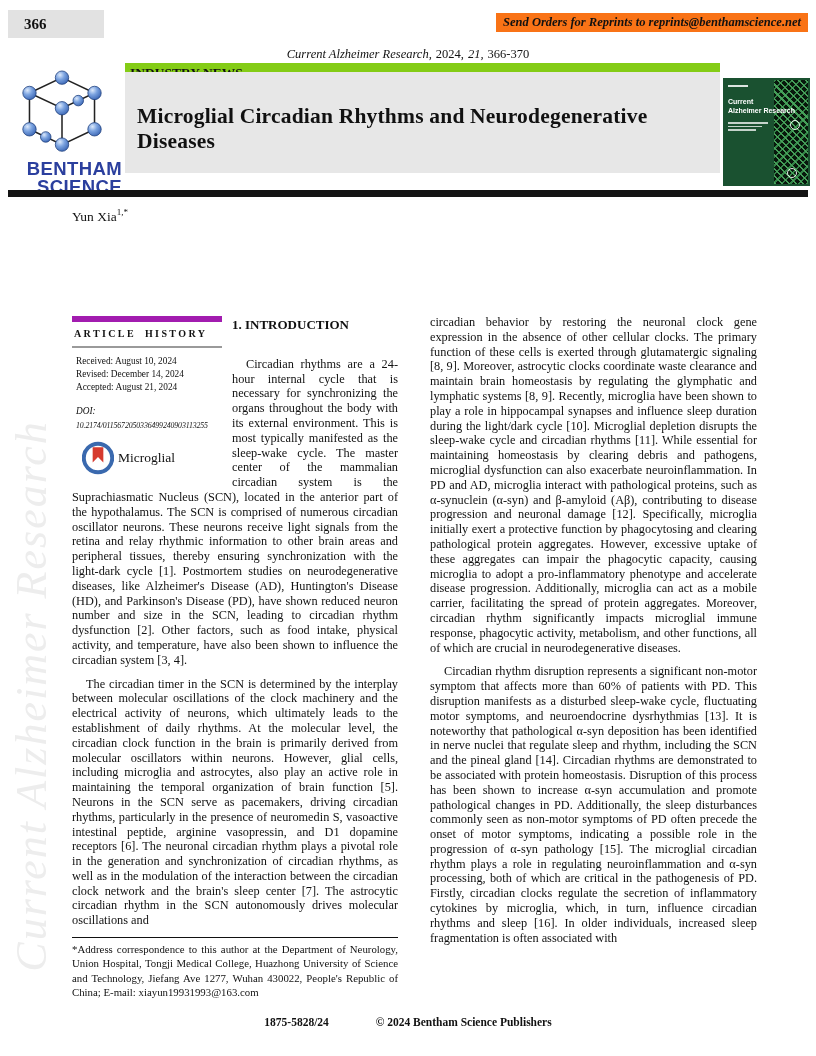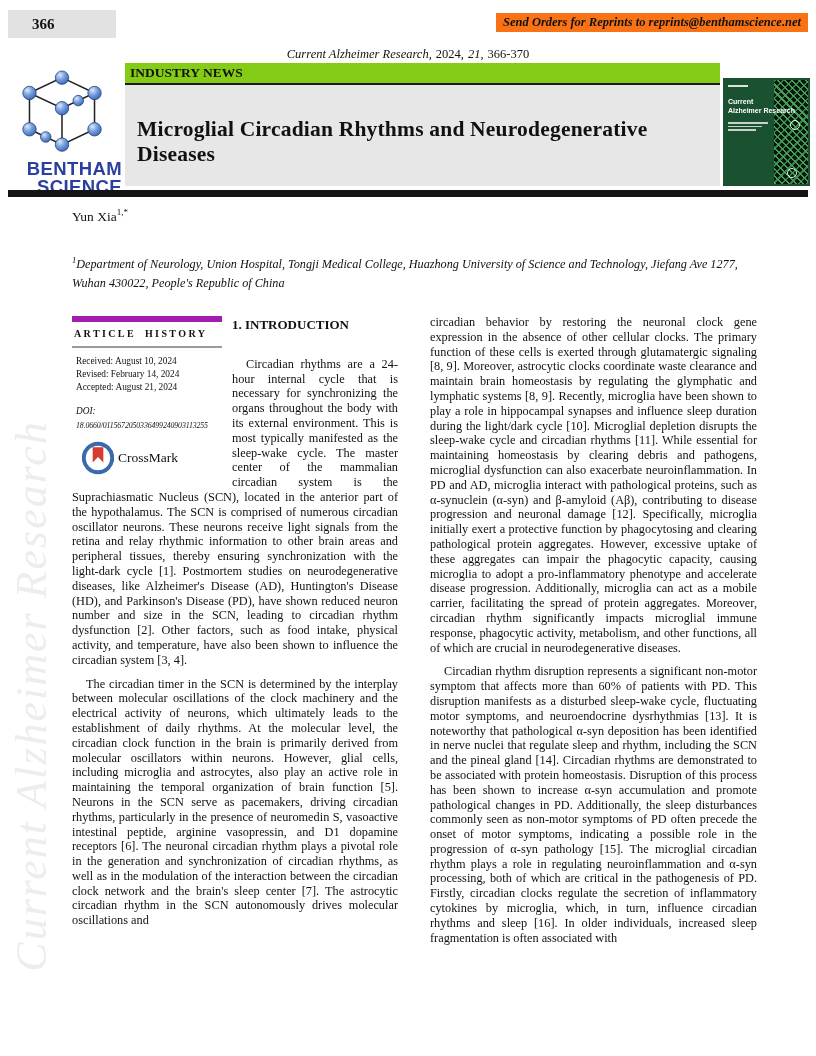--- a/index.html
+++ b/index.html
@@ -4,23 +4,23 @@
 <style>
   html,body{margin:0;padding:0;}
   body{background:#ffffff;}
   .page{
     position:relative; width:816px; height:1056px; margin:0 auto;
     background:#ffffff; overflow:hidden;
     font-family:"Liberation Serif", serif; color:#111;
   }
   
   .pageno-box{
-    position:absolute; left:8px; top:10px; width:108px; height:28px;
+    position:absolute; left:8px; top:10px; width:96px; height:28px;
     background:#e2e2e2; font-weight:bold; font-size:15px; line-height:28px;
-    padding-left:24px; box-sizing:border-box;
+    padding-left:16px; box-sizing:border-box;
   }
   .reprint-bar{
     position:absolute; right:8px; top:13px; height:19px; line-height:19px;
     background:#f97316; font-style:italic; font-weight:bold; font-size:12.5px;
     padding:0 7px;
   }
   .citation{
     position:absolute; left:0; right:0; top:47px; text-align:center;
     font-size:12.5px; font-weight:normal;
   }
@@ -32,21 +32,21 @@
   .publisher-name{
     font-family:"Liberation Sans", sans-serif; font-weight:bold;
     font-size:18.5px; line-height:0.95; color:#2b3f9e; letter-spacing:0.4px;
   }
   .industry-bar{
     position:absolute; left:125px; top:63px; width:595px; box-sizing:border-box;
     background:#84cc16; border-bottom:2px solid #1c1c1c;
     font-weight:bold; font-size:13.5px; line-height:18px; padding:1px 5px;
   }
   .title-banner{
-    position:absolute; left:125px; top:85px; width:595px; height:101px;
+    position:absolute; left:125px; top:72px; width:595px; height:101px;
     background:#e7e7e7; box-sizing:border-box; padding:32px 10px 0 12px;
   }
   .article-title{
     font-size:21.5px; font-weight:bold; letter-spacing:0.2px; margin:0;
   }
   
   .cover{
     position:absolute; left:723px; top:78px; width:87px; height:108px;
     background:#1a5130; overflow:hidden;
   }
@@ -190,48 +190,50 @@
     </div>
     <div class="cover-ring ring-mid"></div>
     <div class="cover-ring ring-bottom"></div>
   </div>
 
   <div class="black-rule"></div>
 
   <div class="author-line">
     <span>Yun Xia</span><sup>1,*</sup>
   </div>
-  <div class="affiliation">
-    <sup>1</sup><span>Department of Neurology, Union Hospital, Tongji Medical College, Huazhong University of Science and Technology, Jiefang Ave 1277, Wuhan 430022, People's Republic of China</span>
-  </div>
 
   <div class="col col-left">
     <div class="article-history">
       <div class="ah-heading">ARTICLE HISTORY</div>
       <div class="ah-rule"></div>
       <div class="ah-dates">Received: August 10, 2024</div>
-      <div class="ah-dates">Revised: February 14, 2024</div>
+      <div class="ah-dates">Revised: December 14, 2024</div>
       <div class="ah-dates">Accepted: August 21, 2024</div>
       <div class="ah-doi">
         <div class="ah-doi-label">DOI:</div>
-        <div class="ah-doi-number">18.0660/0115672050336499240903113255</div>
+        <div class="ah-doi-number">10.2174/0115672050336499240903113255</div>
       </div>
       <div class="crossmark">
         <svg width="32" height="36" viewBox="0 0 36 40">
           <circle cx="18" cy="20" r="16" fill="#ffffff" stroke="#3a69ae" stroke-width="4.5"></circle>
           <path d="M12 8 h12 v17 l-6 -6 l-6 6 z" fill="#d63b2f"></path>
         </svg>
-        <span class="crossmark-label">CrossMark</span>
+        <span class="crossmark-label">Microglial</span>
       </div>
     </div>
     <h2 class="intro-heading">1. INTRODUCTION</h2>
     <p class="p-indent">Circadian rhythms are a 24-hour internal cycle that is necessary for synchronizing the organs throughout the body with its external environment. This is most typically manifested as the sleep-wake cycle. The master center of the mammalian circadian system is the Suprachiasmatic Nucleus (SCN), located in the anterior part of the hypothalamus. The SCN is comprised of numerous circadian oscillator neurons. These neurons receive light signals from the retina and relay rhythmic information to other brain areas and peripheral tissues, thereby ensuring synchronization with the light-dark cycle [1]. Postmortem studies on neurodegenerative diseases, like Alzheimer's Disease (AD), Huntington's Disease (HD), and Parkinson's Disease (PD), have shown reduced neuron number and size in the SCN, leading to circadian rhythm dysfunction [2]. Other factors, such as food intake, physical activity, and temperature, have also been shown to influence the circadian system [3, 4].</p>
     <p class="p-indent p-gap">The circadian timer in the SCN is determined by the interplay between molecular oscillations of the clock machinery and the electrical activity of neurons, which ultimately leads to the establishment of daily rhythms. At the molecular level, the circadian clock function in the brain is primarily derived from molecular oscillators within neurons. However, glial cells, including microglia and astrocytes, also play an active role in maintaining the temporal organization of brain function [5]. Neurons in the SCN serve as pacemakers, driving circadian rhythms, particularly in the presence of neuromedin S, vasoactive intestinal peptide, arginine vasopressin, and D1 dopamine receptors [6]. The neuronal circadian rhythm plays a pivotal role in the generation and synchronization of circadian rhythms, as well as in the modulation of the interaction between the circadian clock network and the brain's sleep center [7]. The astrocytic circadian rhythm in the SCN autonomously drives molecular oscillations and</p>
   </div>
 
   <div class="col col-right">
     <p>circadian behavior by restoring the neuronal clock gene expression in the absence of other cellular clocks. The primary function of these cells is exerted through glutamatergic signaling [8, 9]. Moreover, astrocytic clocks coordinate waste clearance and maintain brain homeostasis by regulating the glymphatic and lymphatic systems [8, 9]. Recently, microglia have been shown to play a role in hippocampal synapses and influence sleep duration during the light/dark cycle [10]. Microglial depletion disrupts the sleep-wake cycle and circadian rhythms [11]. While essential for maintaining homeostasis by clearing debris and pathogens, microglial dysfunction can also exacerbate neuroinflammation. In PD and AD, microglia interact with pathological proteins, such as α-synuclein (α-syn) and β-amyloid (Aβ), contributing to disease progression and neuronal damage [12]. Specifically, microglia initially exert a protective function by phagocytosing and clearing pathological protein aggregates. However, excessive uptake of these aggregates can impair the phagocytic capacity, causing microglia to adopt a pro-inflammatory phenotype and accelerate disease progression. Additionally, microglia can act as a mobile carrier, facilitating the spread of protein aggregates. Moreover, circadian rhythm significantly impacts microglial immune response, phagocytic activity, metabolism, and other functions, all of which are crucial in neurodegenerative diseases.</p>
     <p class="p-indent p-gap">Circadian rhythm disruption represents a significant non-motor symptom that affects more than 60% of patients with PD. This disruption manifests as a disturbed sleep-wake cycle, fluctuating motor symptoms, and neuroendocrine dysrhythmias [13]. It is noteworthy that pathological α-syn deposition has been identified in nerve nuclei that regulate sleep and rhythm, including the SCN and the pineal gland [14]. Circadian rhythms are demonstrated to be associated with protein homeostasis. Disruption of this process has been shown to increase α-syn accumulation and promote pathological changes in PD. Additionally, the sleep disturbances commonly seen as non-motor symptoms of PD often precede the onset of motor symptoms, indicating a possible role in the progression of α-syn pathology [15]. The microglial circadian rhythm plays a role in regulating neuroinflammation and α-syn processing, both of which are critical in the pathogenesis of PD. Firstly, circadian clocks regulate the secretion of inflammatory cytokines by microglia, which, in turn, influence circadian rhythms and sleep [16]. In older individuals, increased sleep fragmentation is often associated with</p>
   </div>
 
-
+  <div class="footnote">*Address correspondence to this author at the Department of Neurology, Union Hospital, Tongji Medical College, Huazhong University of Science and Technology, Jiefang Ave 1277, Wuhan 430022, People's Republic of China; E-mail: xiayun19931993@163.com</div>
+
+  <div class="footer">
+    <span>1875-5828/24</span>
+    <span>© 2024 Bentham Science Publishers</span>
+  </div>
 
 </div>
 
 </body></html>

